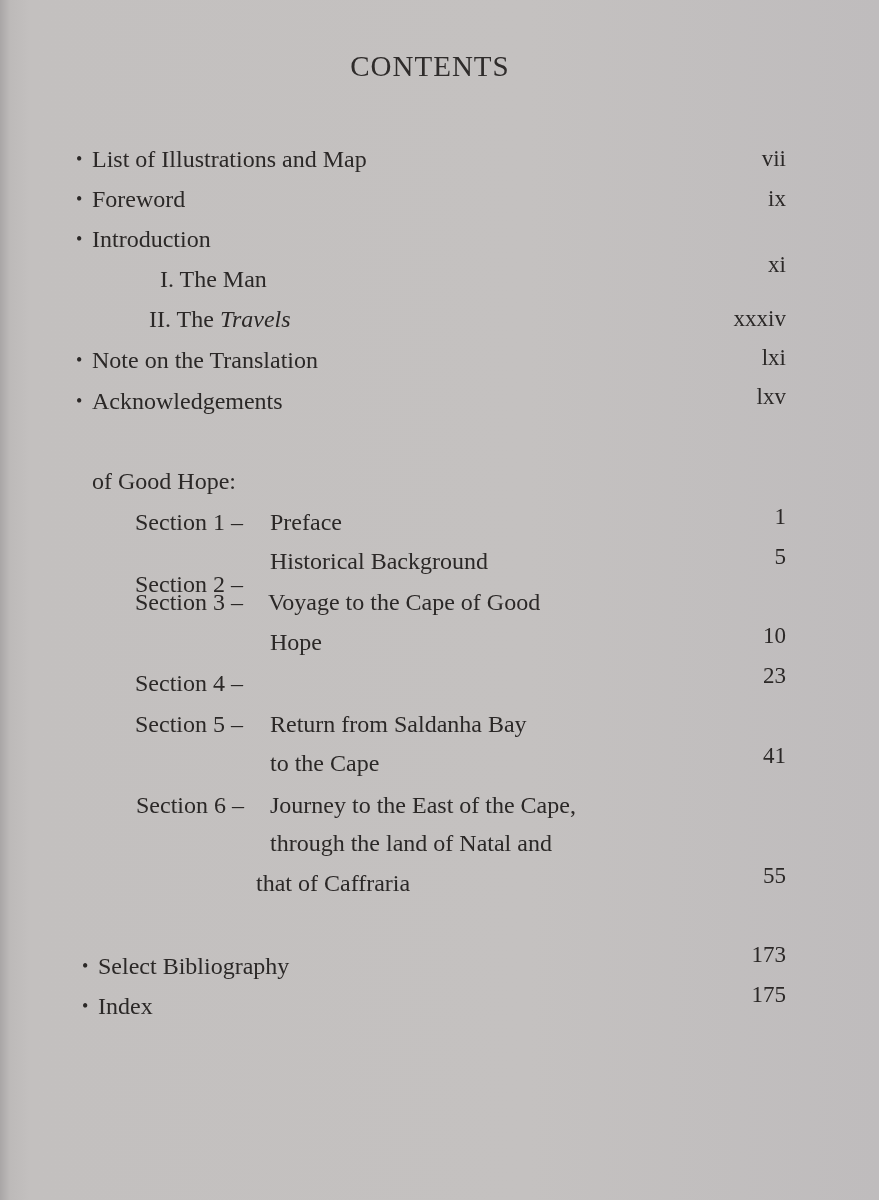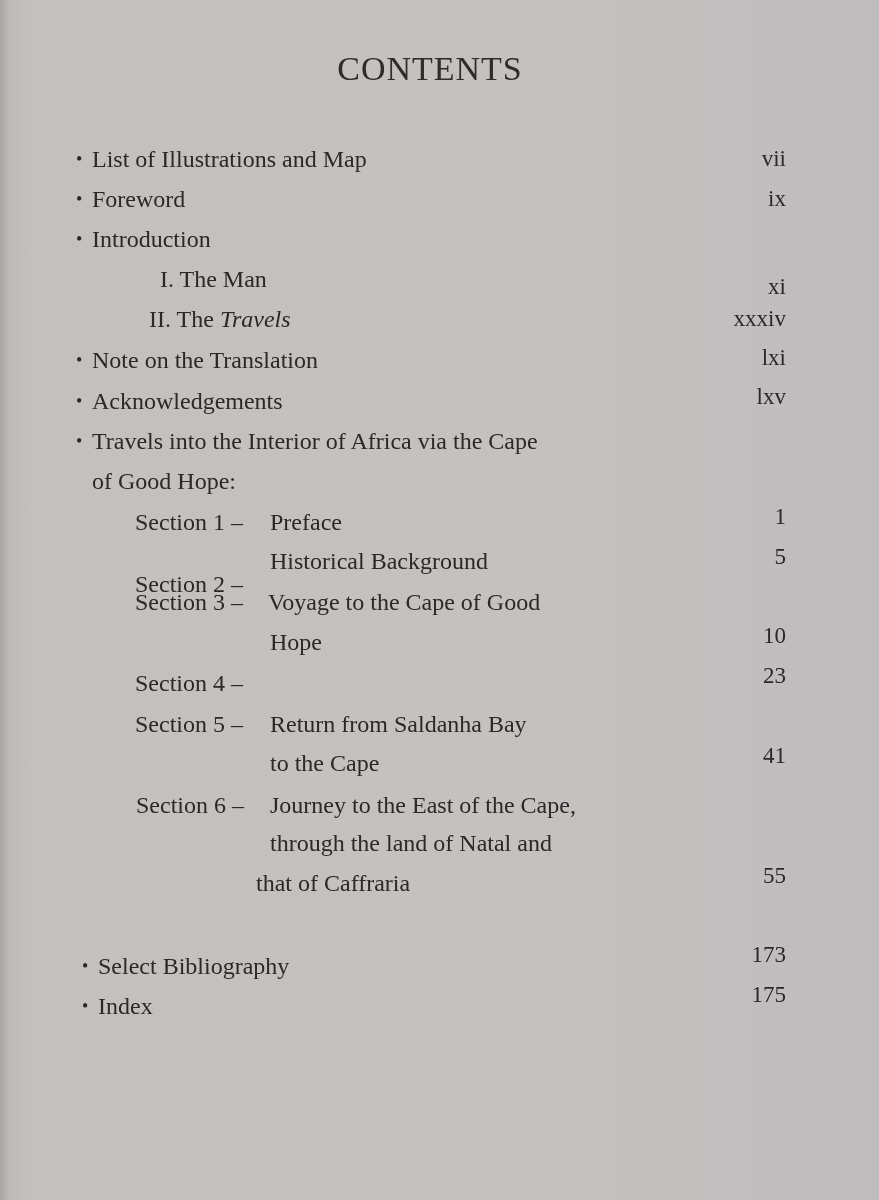--- a/index.html
+++ b/index.html
@@ -6,21 +6,21 @@
     body {
       width: 879px; height: 1200px; overflow: hidden;
       background: linear-gradient(90deg, #a9a6a6 0px, #bdbab9 10px, #c3c0bf 30px, #c4c1c0 60%, #bfbcbd 100%);
       font-family: "Liberation Serif", "DejaVu Serif", serif;
       color: #2b2827;
       position: relative;
     }
     .page { position: absolute; left: 0; top: 0; width: 879px; height: 1200px; }
     .title {
       position: absolute; top: 50px; left: 0; width: 860px; text-align: center;
-      font-size: 34px; letter-spacing: 1px; color: #2f2c2b;
+      font-size: 29px; letter-spacing: 1px; color: #2f2c2b;
     }
     .row { position: absolute; font-size: 24px; white-space: nowrap; }
     .num { position: absolute; font-size: 23px; text-align: left; right: 93px; white-space: nowrap; }
     .bullet { display: inline-block; width: 16px; font-size: 18px; vertical-align: 2px; }
     .it { font-style: italic; }
   </style>
 </head>
 <body>
 
 <div class="page">
@@ -36,40 +36,37 @@
   </div>
   <div class="num" style="top:186px;">ix</div>
 
   <div class="row" style="left:76px; top:226px;">
     <span class="bullet">•</span><span>Introduction</span>
   </div>
 
   <div class="row" style="left:160px; top:266px;">
     <span>I. The Man</span>
   </div>
-  <div class="num" style="top:274px;">xi</div>
+  <div class="num" style="top:252px;">xi</div>
 
   <div class="row" style="left:149px; top:306px;">
     <span>II. The </span><span class="it">Travels</span>
   </div>
   <div class="num" style="top:306px;">xxxiv</div>
 
   <div class="row" style="left:76px; top:347px;">
     <span class="bullet">•</span><span>Note on the Translation</span>
   </div>
   <div class="num" style="top:345px;">lxi</div>
 
   <div class="row" style="left:76px; top:388px;">
     <span class="bullet">•</span><span>Acknowledgements</span>
   </div>
   <div class="num" style="top:384px;">lxv</div>
 
-  <div class="row" style="left:76px; top:428px;">
-    <span class="bullet">•</span><span>Travels into the Interior of Africa via the Cape</span>
-  </div>
   <div class="row" style="left:92px; top:468px;">
     <span>of Good Hope:</span>
   </div>
 
   <div class="row" style="left:135px; top:509px;">Section 1 –</div>
   <div class="row" style="left:270px; top:509px;">Preface</div>
   <div class="num" style="top:504px;">1</div>
 
   <div class="row" style="left:135px; top:548px;margin-top:23px;">Section 2 –</div>
   <div class="row" style="left:270px; top:548px;">Historical Background</div>

